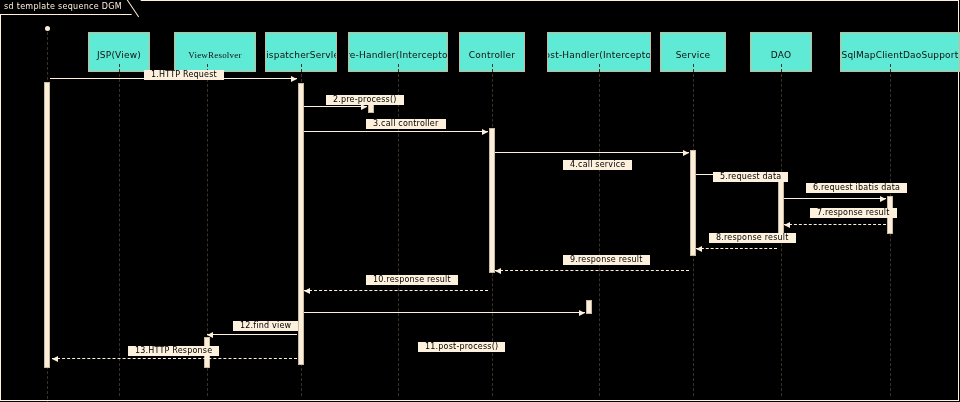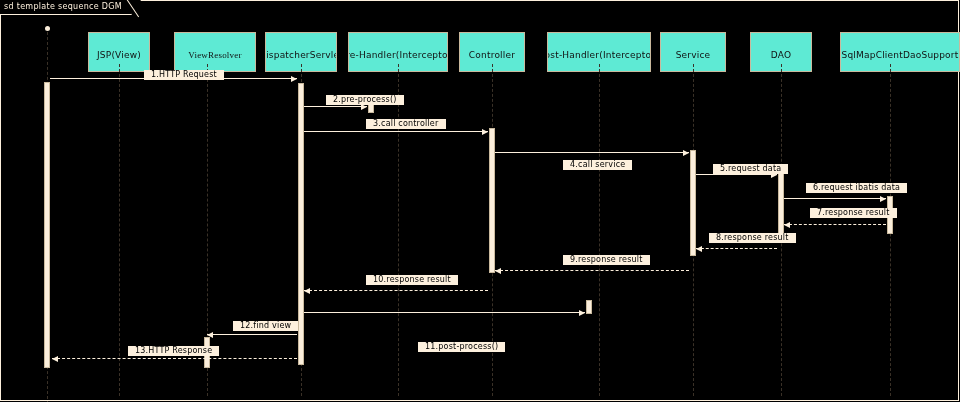--- a/index.html
+++ b/index.html
@@ -126,21 +126,21 @@
       <div class="arw r" style="top: 104px; left: 361px;"></div>
       <div class="mlabel" style="left: 326px; top: 95px;">2.pre-process()</div>
       <div class="msg" style="left: 304px; top: 131px; width: 184px;"></div>
       <div class="arw r" style="top: 129px; left: 482px;"></div>
       <div class="mlabel" style="left: 366px; top: 119px;">3.call controller</div>
       <div class="msg" style="left: 495px; top: 152px; width: 194px;"></div>
       <div class="arw r" style="top: 150px; left: 683px;"></div>
       <div class="mlabel" style="left: 563px; top: 140px; margin-top: 20px;">4.call service</div>
       <div class="msg" style="left: 696px; top: 174px; width: 81px;"></div>
       <div class="arw r" style="top: 172px; left: 771px;"></div>
-      <div class="mlabel" style="left: 713px; top: 164px;">5.request data</div>
+      <div class="mlabel" style="left: 713px; top: 172px;">5.request data</div>
       <div class="msg" style="left: 784px; top: 198px; width: 102px;"></div>
       <div class="arw r" style="top: 196px; left: 880px;"></div>
       <div class="mlabel" style="left: 806px; top: 183px;">6.request ibatis data</div>
       <div class="msg dashed" style="left: 784px; top: 224px; width: 102px;"></div>
       <div class="arw l" style="top: 222px; left: 784px;"></div>
       <div class="mlabel" style="left: 810px; top: 208px;">7.response result</div>
       <div class="msg dashed" style="left: 696px; top: 248px; width: 81px;"></div>
       <div class="arw l" style="top: 246px; left: 696px;"></div>
       <div class="mlabel" style="left: 709px; top: 233px;">8.response result</div>
       <div class="msg dashed" style="left: 495px; top: 270px; width: 194px;"></div>

